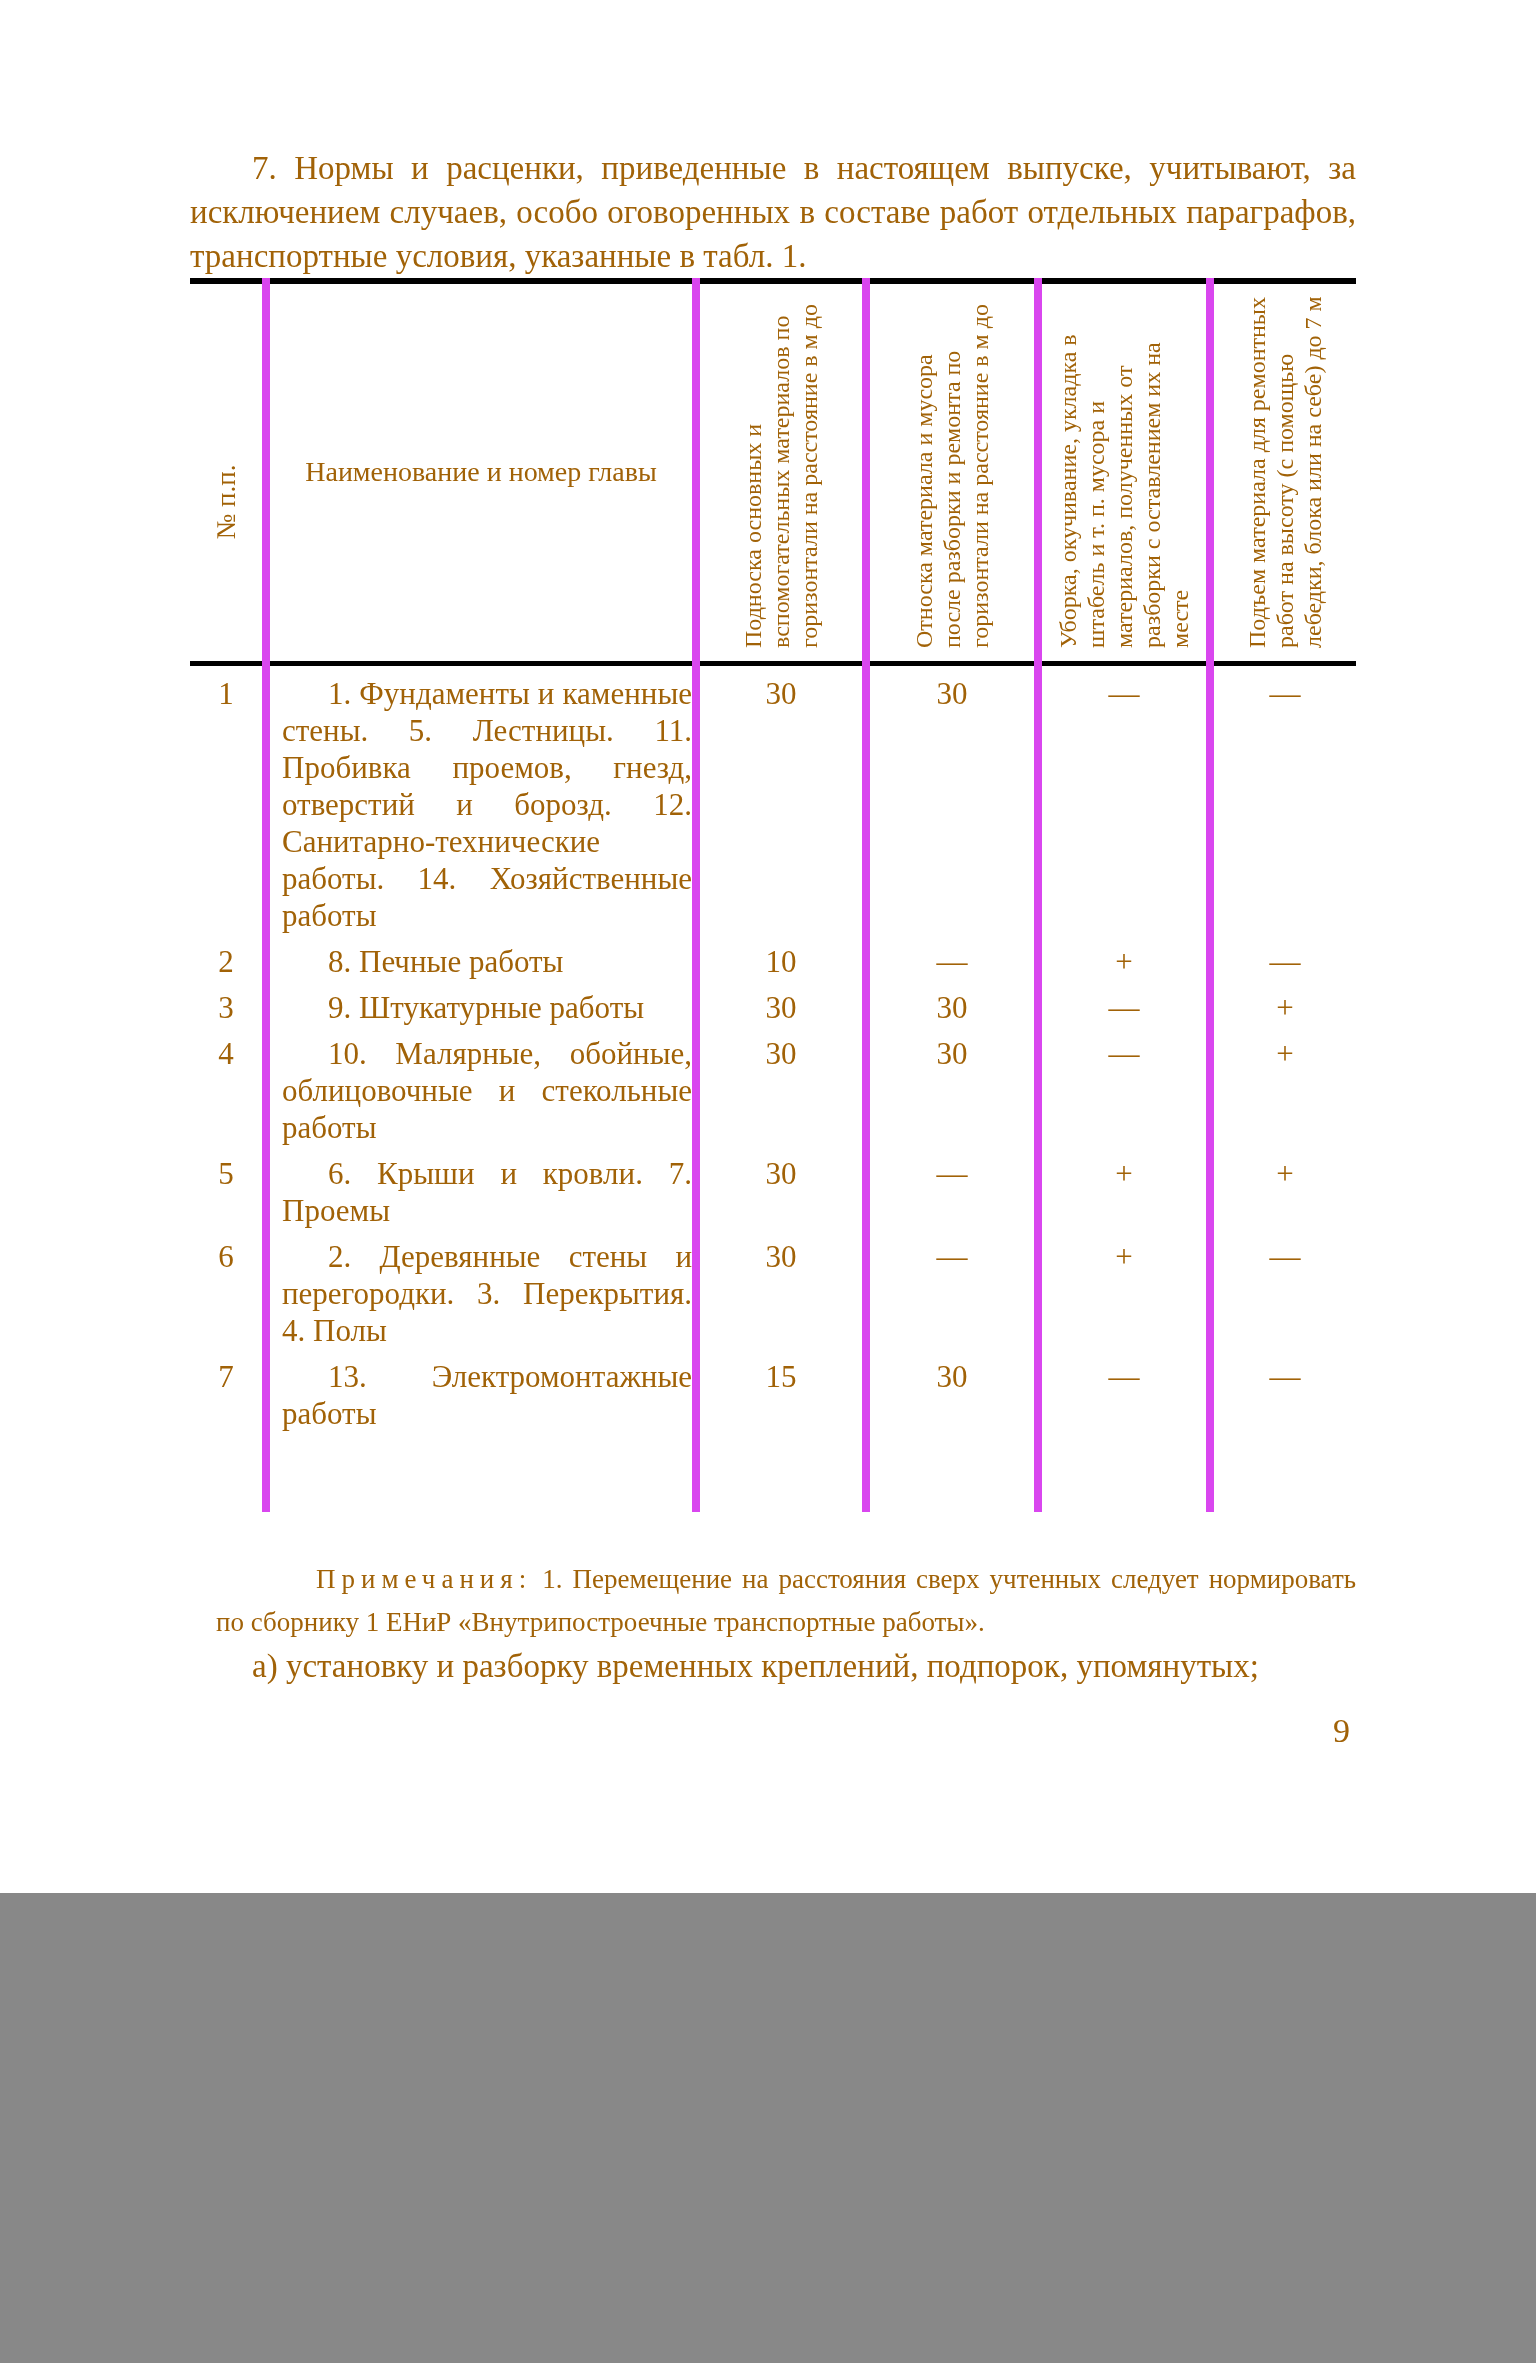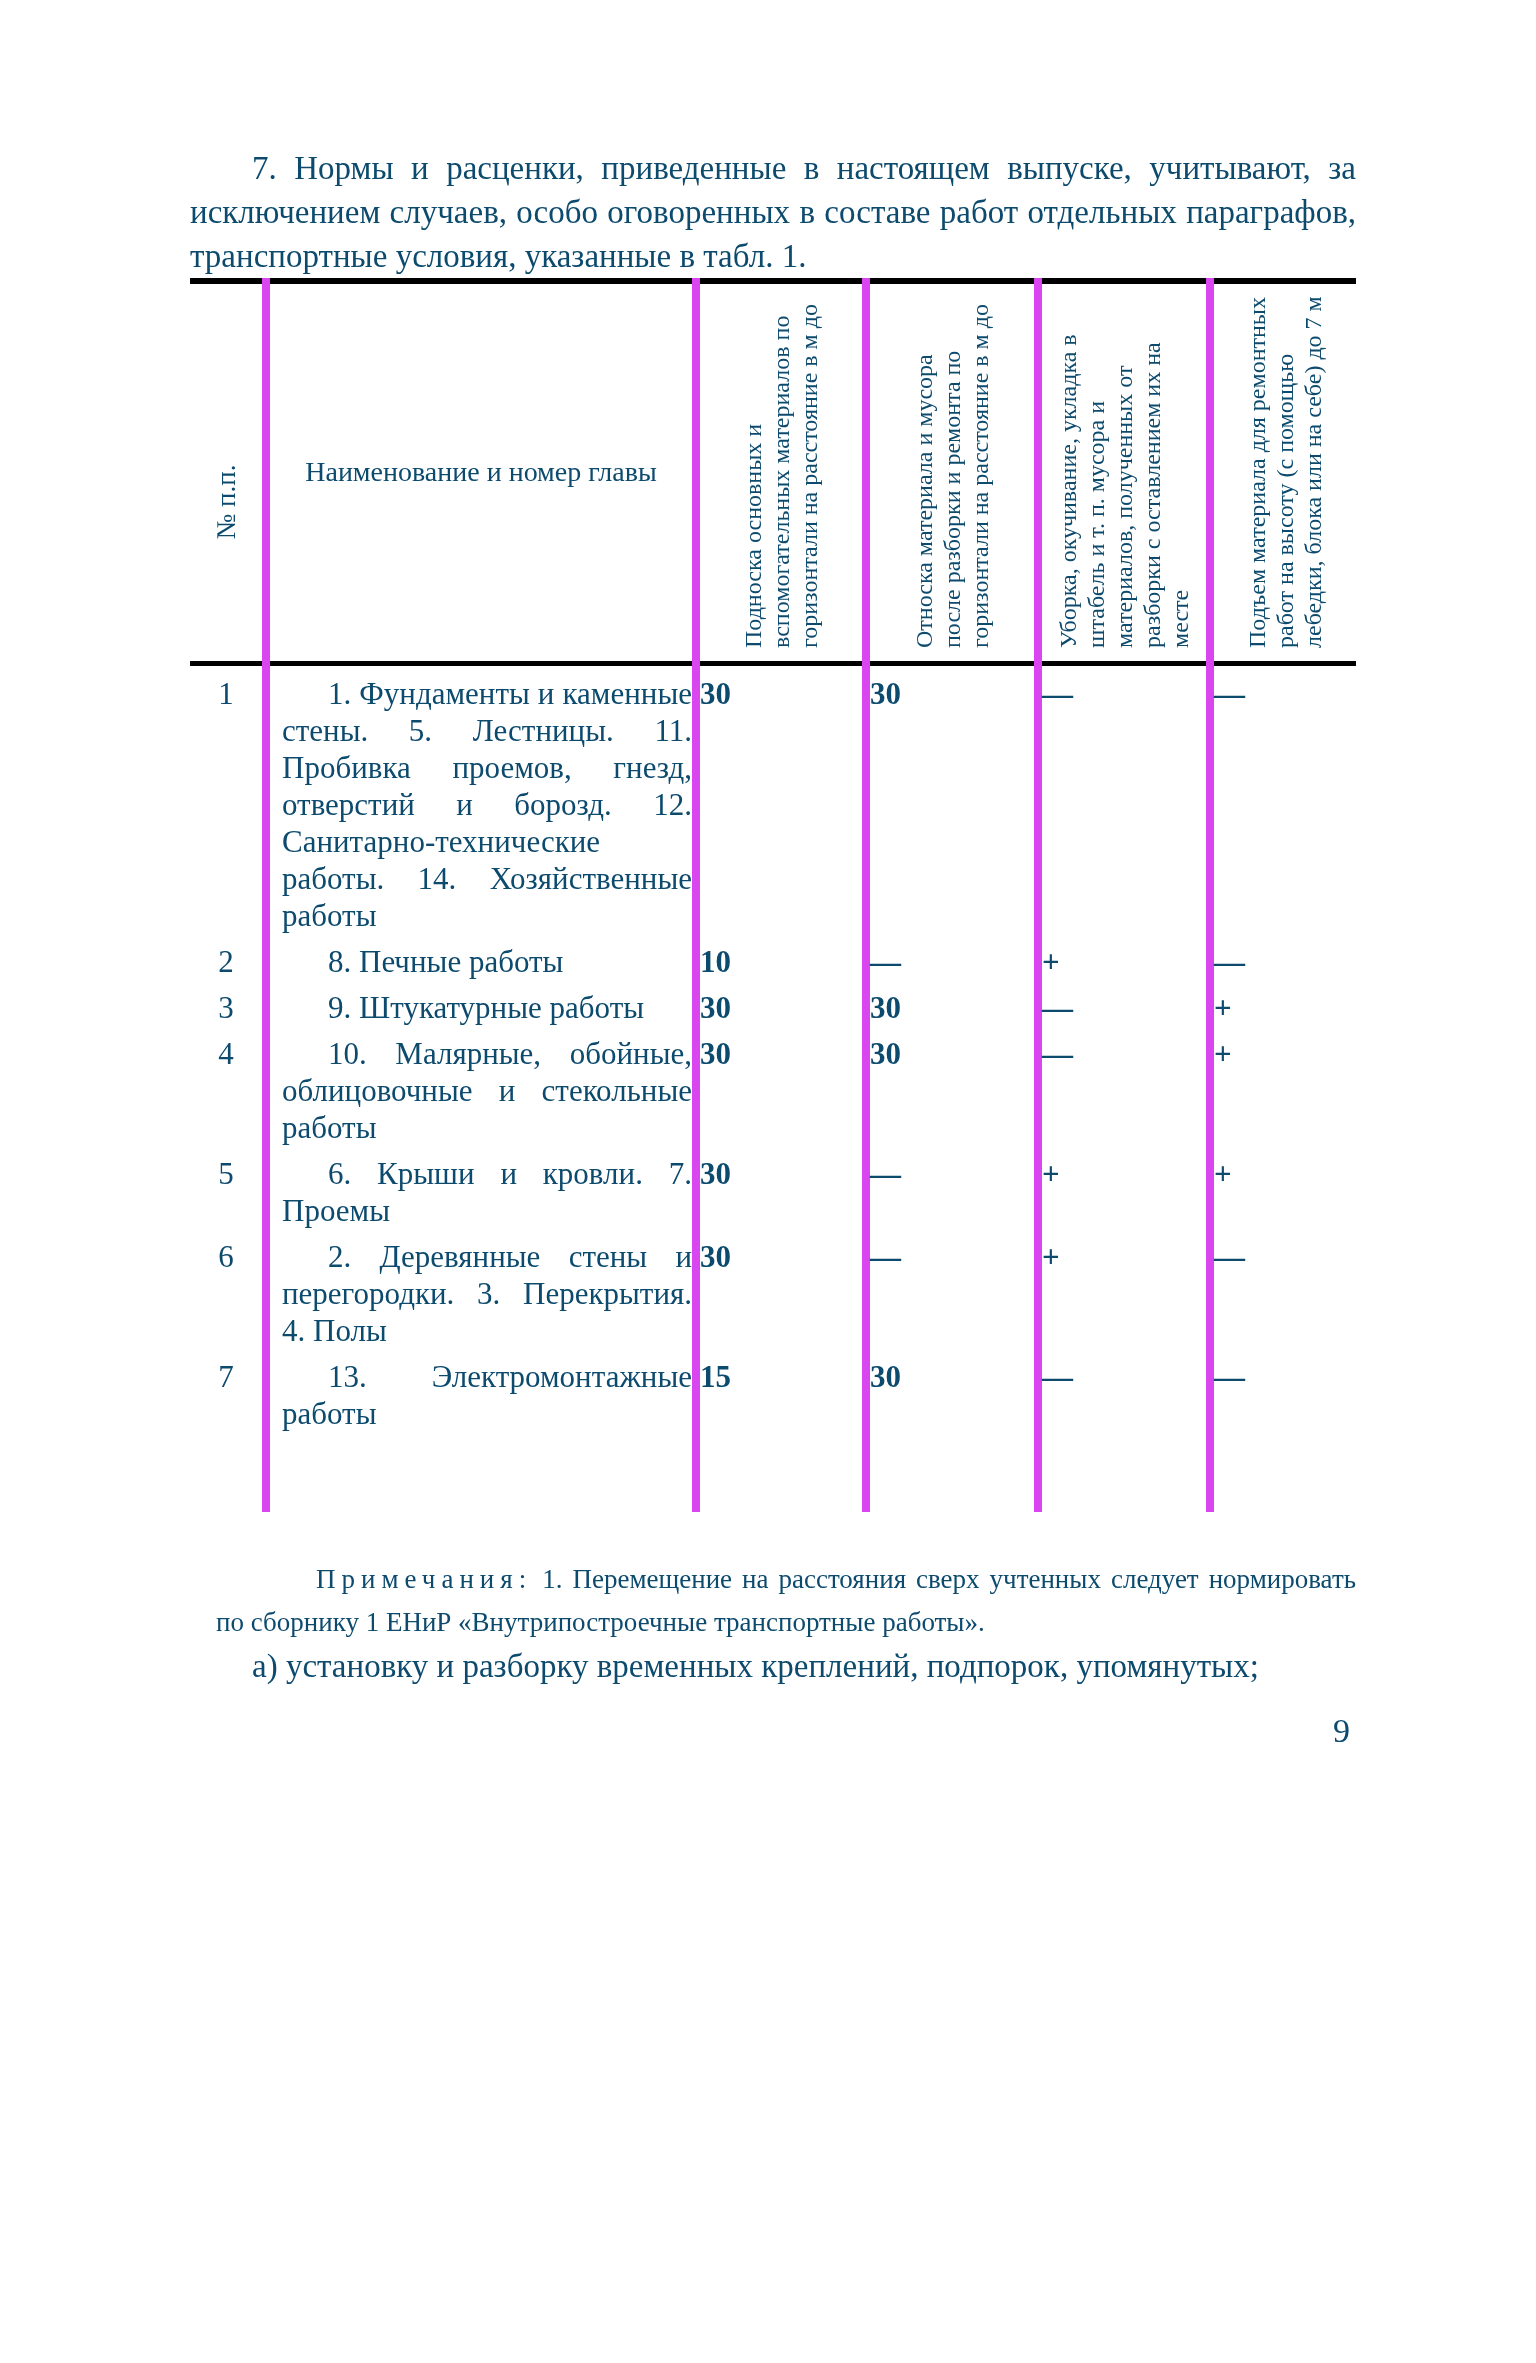--- a/index.html
+++ b/index.html
@@ -1,23 +1,23 @@
 <!DOCTYPE html>
 <html><head>
 <meta charset="utf-8">
 <style>
   * { margin: 0; padding: 0; box-sizing: border-box; }
   html, body { background: #888; }
   .page {
     position: relative;
     width: 1536px;
-    height: 2363px;
+    height: 1893px;
     margin: 0 auto;
     background: #ffffff;
-    color: #0c4a6e;
+    color: #a16207;
     font-family: "Liberation Serif", "DejaVu Serif", serif;
     overflow: hidden;
   }
   .content {
     padding: 146px 180px 0 190px;
   }
   .body-text {
     font-size: 33px;
     line-height: 44px;
     text-align: justify;
@@ -83,21 +83,21 @@
     padding: 0;
     font-size: 31px;
     line-height: 37px;
   }
   tbody td.num { text-align: center; padding-top: 9px; }
   tbody td.name {
     text-align: justify;
     text-indent: 46px;
     padding: 9px 0 0 12px;
   }
-  tbody td.cv { padding-top: 9px; font-weight: bold; }
+  tbody td.cv { text-align: center; padding-top: 9px; }
   tbody tr:last-child td { padding-bottom: 80px; }
 
   .note {
     margin-left: 26px;
     font-size: 27px;
     line-height: 43px;
     text-align: justify;
   }
   .note.first { margin-top: 46px; text-indent: 100px; }
   .note.second { text-indent: 56px; }

